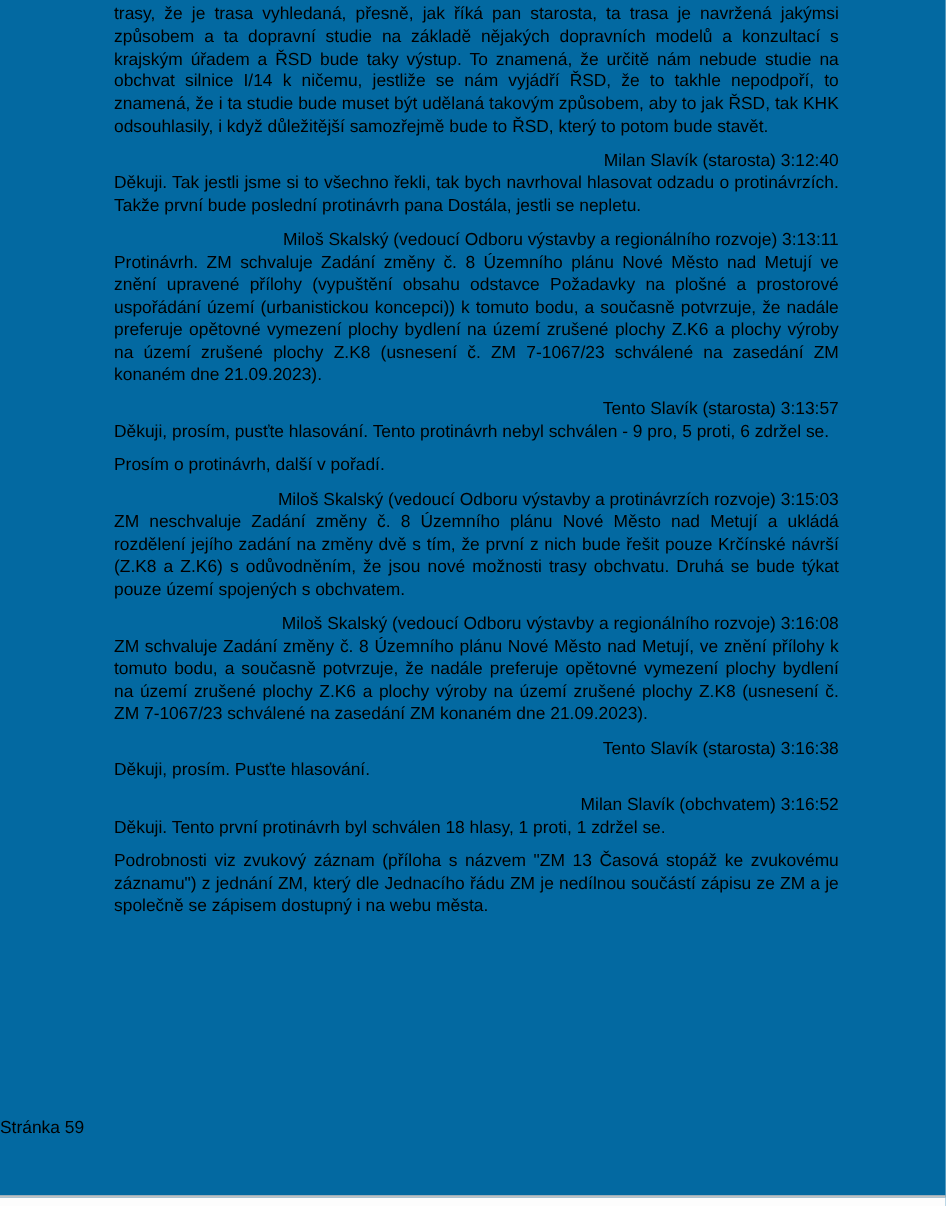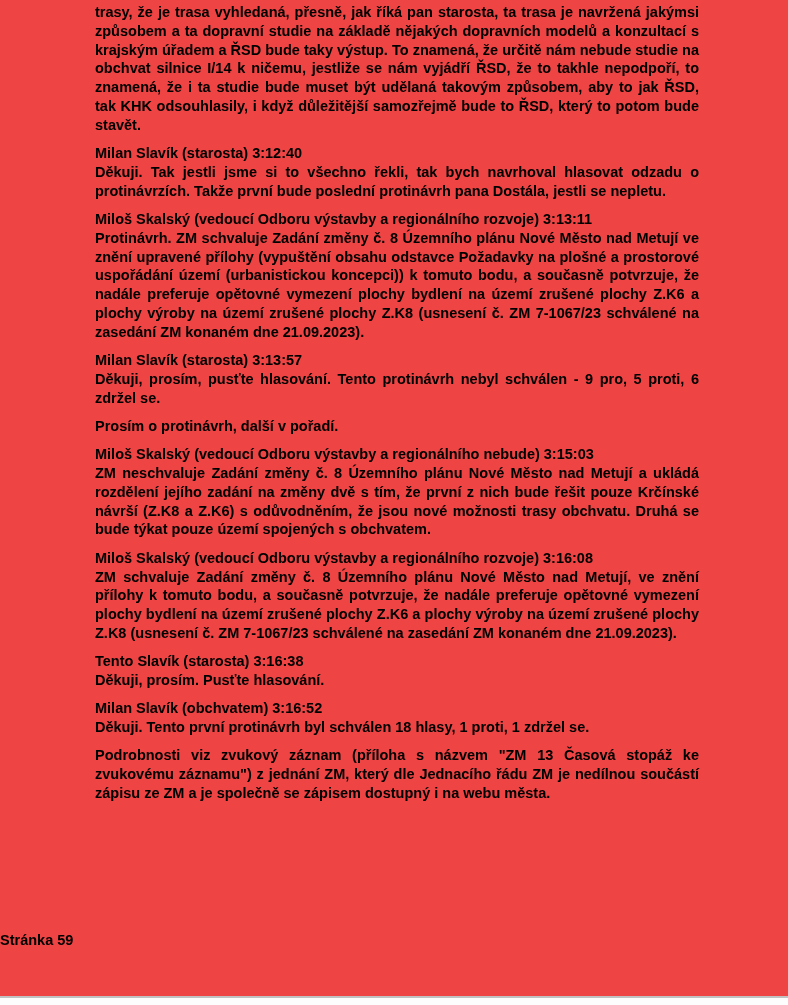--- a/index.html
+++ b/index.html
@@ -11,39 +11,38 @@
     width: 788px;
     height: 1005px;
     position: relative;
     overflow: hidden;
     font-family: "Liberation Sans", "DejaVu Sans", sans-serif;
     color: #000000;
   }
   .page {
     position: absolute;
     inset: 0;
-    background: #ef4444;
-    font-weight: bold;
+    background: #0369a1;
   }
   .content {
     position: absolute;
     left: 95px;
     top: 3px;
     width: 604px;
     font-size: 14.5px;
     line-height: 18.8px;
   }
   .block {
     margin: 0 0 9.5px 0;
   }
   .block:last-child {
     margin-bottom: 0;
   }
   .speaker-line {
-    text-align: left;
+    text-align: right;
     white-space: nowrap;
   }
   .block-text {
     text-align: justify;
   }
   .page-footer {
     position: absolute;
     left: 0;
     top: 931px;
     width: 100%;
@@ -78,28 +77,28 @@
       </div>
       <div class="block">
         <div class="speaker-line">Milan Slavík (starosta) 3:12:40</div>
         <div class="block-text">Děkuji. Tak jestli jsme si to všechno řekli, tak bych navrhoval hlasovat odzadu o protinávrzích. Takže první bude poslední protinávrh pana Dostála, jestli se nepletu.</div>
       </div>
       <div class="block">
         <div class="speaker-line">Miloš Skalský (vedoucí Odboru výstavby a regionálního rozvoje) 3:13:11</div>
         <div class="block-text">Protinávrh. ZM schvaluje Zadání změny č. 8 Územního plánu Nové Město nad Metují ve znění upravené přílohy (vypuštění obsahu odstavce Požadavky na plošné a prostorové uspořádání území (urbanistickou koncepci)) k tomuto bodu, a současně potvrzuje, že nadále preferuje opětovné vymezení plochy bydlení na území zrušené plochy Z.K6 a plochy výroby na území zrušené plochy Z.K8 (usnesení č. ZM 7-1067/23 schválené na zasedání ZM konaném dne 21.09.2023).</div>
       </div>
       <div class="block">
-        <div class="speaker-line">Milan Slavík (starosta) 3:13:57</div>
+        <div class="speaker-line">Tento Slavík (starosta) 3:13:57</div>
         <div class="block-text">Děkuji, prosím, pusťte hlasování. Tento protinávrh nebyl schválen - 9 pro, 5 proti, 6 zdržel se.</div>
       </div>
       <div class="block">
         <div class="block-text">Prosím o protinávrh, další v pořadí.</div>
       </div>
       <div class="block">
-        <div class="speaker-line">Miloš Skalský (vedoucí Odboru výstavby a regionálního nebude) 3:15:03</div>
+        <div class="speaker-line">Miloš Skalský (vedoucí Odboru výstavby a protinávrzích rozvoje) 3:15:03</div>
         <div class="block-text">ZM neschvaluje Zadání změny č. 8 Územního plánu Nové Město nad Metují a ukládá rozdělení jejího zadání na změny dvě s tím, že první z nich bude řešit pouze Krčínské návrší (Z.K8 a Z.K6) s odůvodněním, že jsou nové možnosti trasy obchvatu. Druhá se bude týkat pouze území spojených s obchvatem.</div>
       </div>
       <div class="block">
         <div class="speaker-line">Miloš Skalský (vedoucí Odboru výstavby a regionálního rozvoje) 3:16:08</div>
         <div class="block-text">ZM schvaluje Zadání změny č. 8 Územního plánu Nové Město nad Metují, ve znění přílohy k tomuto bodu, a současně potvrzuje, že nadále preferuje opětovné vymezení plochy bydlení na území zrušené plochy Z.K6 a plochy výroby na území zrušené plochy Z.K8 (usnesení č. ZM 7-1067/23 schválené na zasedání ZM konaném dne 21.09.2023).</div>
       </div>
       <div class="block">
         <div class="speaker-line">Tento Slavík (starosta) 3:16:38</div>
         <div class="block-text">Děkuji, prosím. Pusťte hlasování.</div>
       </div>

